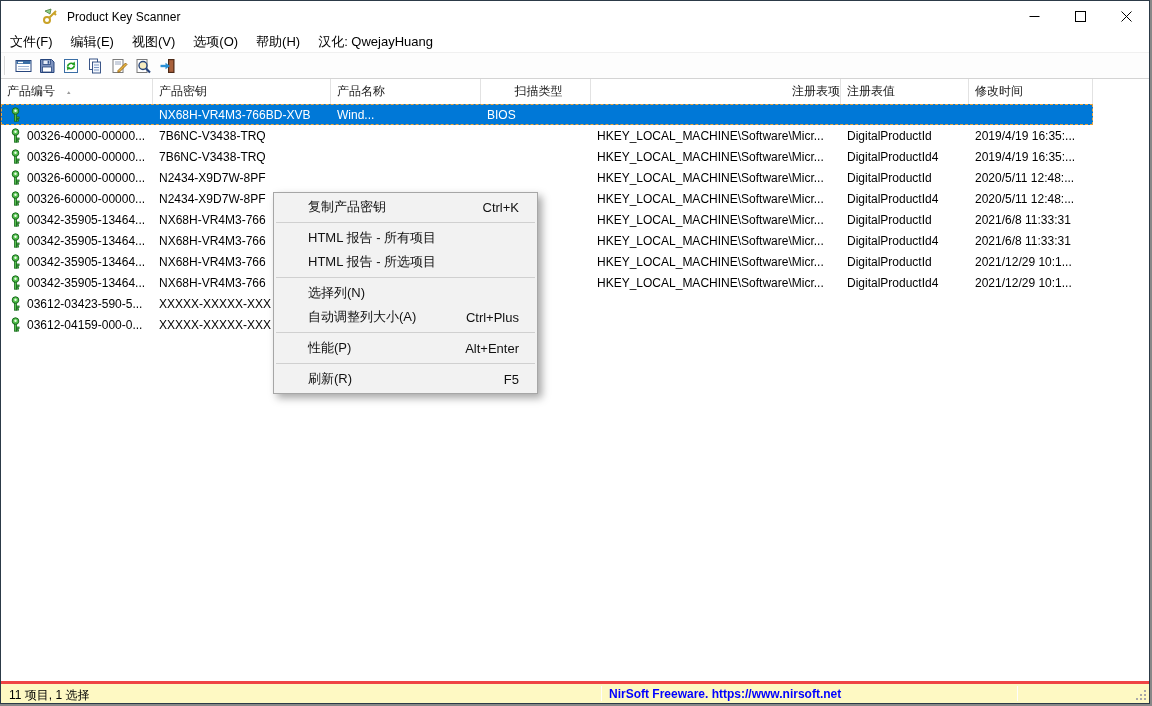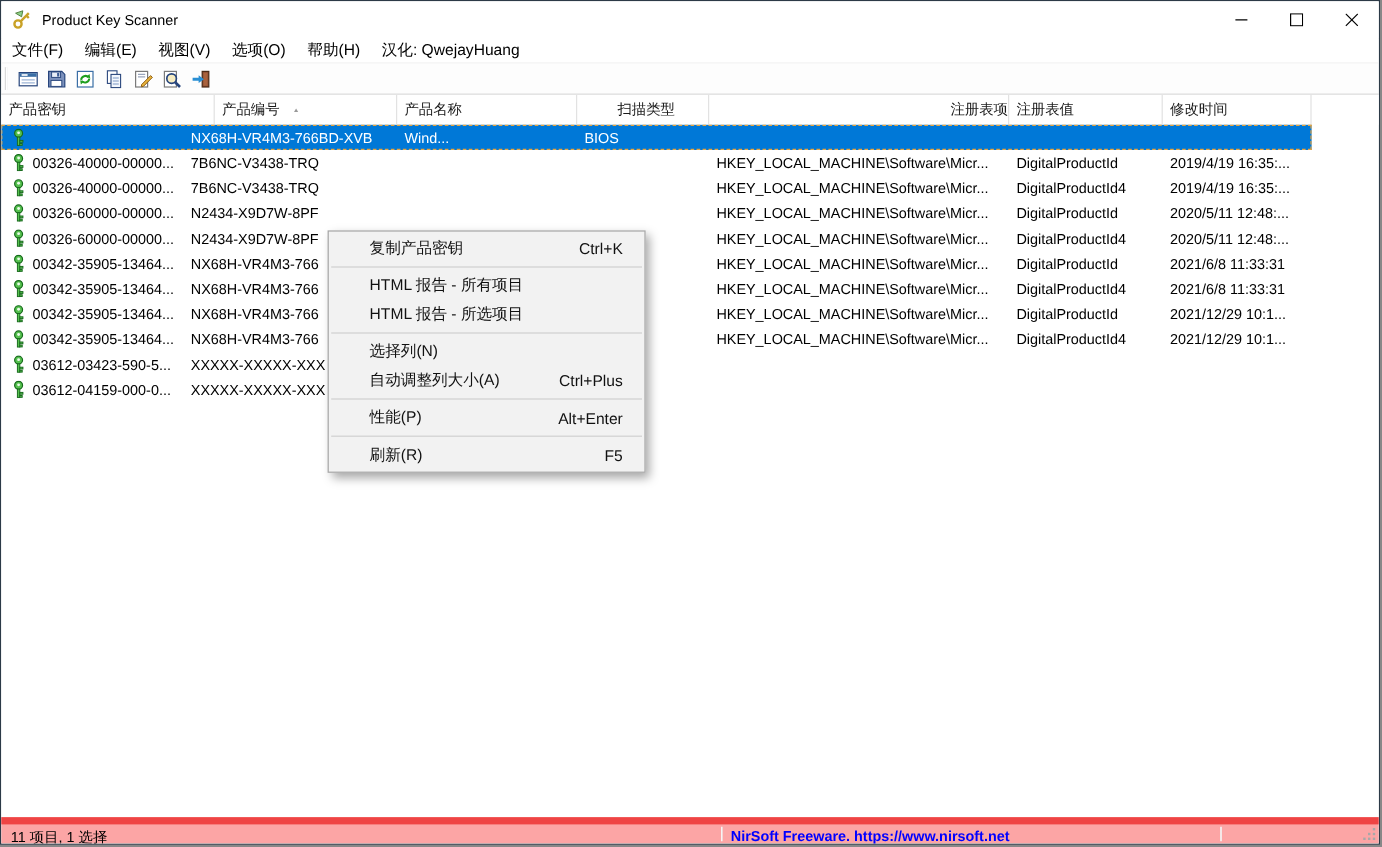--- a/index.html
+++ b/index.html
@@ -5,21 +5,21 @@
   * { margin:0; padding:0; box-sizing:border-box; }
   html,body { width:1152px; height:706px; background:#888; }
   body { font-family:"Liberation Sans","DejaVu Sans",sans-serif; }
 
   .window{
     width:1150px; height:704px; border:1px solid #2c3a47; background:#fff;
     display:flex; flex-direction:column; position:relative; overflow:hidden;
   }
 
   
-  .titlebar{ height:31px; background:#ffffff; display:flex; align-items:center; flex:0 0 auto; }
+  .titlebar{ height:31px; background:#ffffff; display:flex; align-items:center; flex:0 0 auto;padding-left:32px; }
   .titlebar .app-icon{ margin:0 8px 0 9px; width:17px; height:17px; display:inline-flex; }
   .titlebar .title{ font-size:12px; color:#000; }
   .caption-buttons{ margin-left:auto; display:flex; height:100%; }
   .cap-btn{ width:46px; height:100%; display:flex; align-items:center; justify-content:center; }
 
   
   .menubar{ height:21px; background:#fff; display:flex; align-items:center; font-size:13px; color:#000; flex:0 0 auto; border-bottom:1px solid #f0f0f0;}
   .menubar .menu-item{ padding:2px 9px; }
 
   
@@ -43,21 +43,21 @@
   .context-menu{
     position:absolute; left:272px; top:113px; width:265px; z-index:10;
     background:#f2f2f2; border:1px solid #a6a6a6; box-shadow:4px 4px 8px rgba(0,0,0,.35);
     padding:2px 0; font-size:13px; color:#111;
   }
   .cm-item{ height:24px; display:flex; align-items:center; padding:0 18px 0 34px; }
   .cm-item .cm-shortcut{ margin-left:auto; }
   .cm-sep{ height:1px; background:#d0d0d0; margin:3px 2px; }
 
   
-  .statusbar{ height:22px; background:#fca5a5; border-top:6px solid #ef4444; position:relative; font-size:12px; color:#000; flex:0 0 auto; }
+  .statusbar{ height:22px; background:#fef9c3; border-top:3px solid #ef4444; position:relative; font-size:12px; color:#000; flex:0 0 auto; }
   .sb-left{ position:absolute; left:8px; top:3px; }
   .sb-divider{ position:absolute; top:2px; bottom:2px; width:1px; background:#d9d9d9; border-right:1px solid #fdfdfd; }
   .sb-link{ position:absolute; left:608px; top:3px; color:var(--link,#0000ff); font-weight:bold; text-decoration:none; }
   .sb-grip{ position:absolute; right:1px; bottom:1px; width:13px; height:13px; }
 </style>
 </head>
 <body>
 
 <div class="window">
 
@@ -156,26 +156,26 @@
           <rect x="9.5" y="1.5" width="5.5" height="13" fill="#8a4a2f" stroke="#4d2a16"></rect>
           <rect x="10.5" y="2.5" width="3.5" height="11" fill="#a9613c"></rect>
           <line x1="1.5" y1="8" x2="7.5" y2="8" stroke="#2a8fd4" stroke-width="2.4"></line>
           <polygon points="6.5,4.8 11,8 6.5,11.2" fill="#2a8fd4"></polygon>
         </svg>
       </div>
     </div>
 
   <div class="listview">
     <div class="lv-header" id="lvheader">
-        <div class="hcell" style="width: 178px;">
-          <span>产品密钥</span>
-        </div>
         <div class="hcell" style="width: 152px;">
           <span>产品编号</span>
           <span class="sort-arrow">▴</span>
+        </div>
+        <div class="hcell" style="width: 178px;">
+          <span>产品密钥</span>
         </div>
         <div class="hcell" style="width: 150px;">
           <span>产品名称</span>
         </div>
         <div class="hcell" style="width: 110px; justify-content: center;">
           <span>扫描类型</span>
         </div>
         <div class="hcell" style="width: 250px; justify-content: flex-end;">
           <span>注册表项</span>
         </div>

